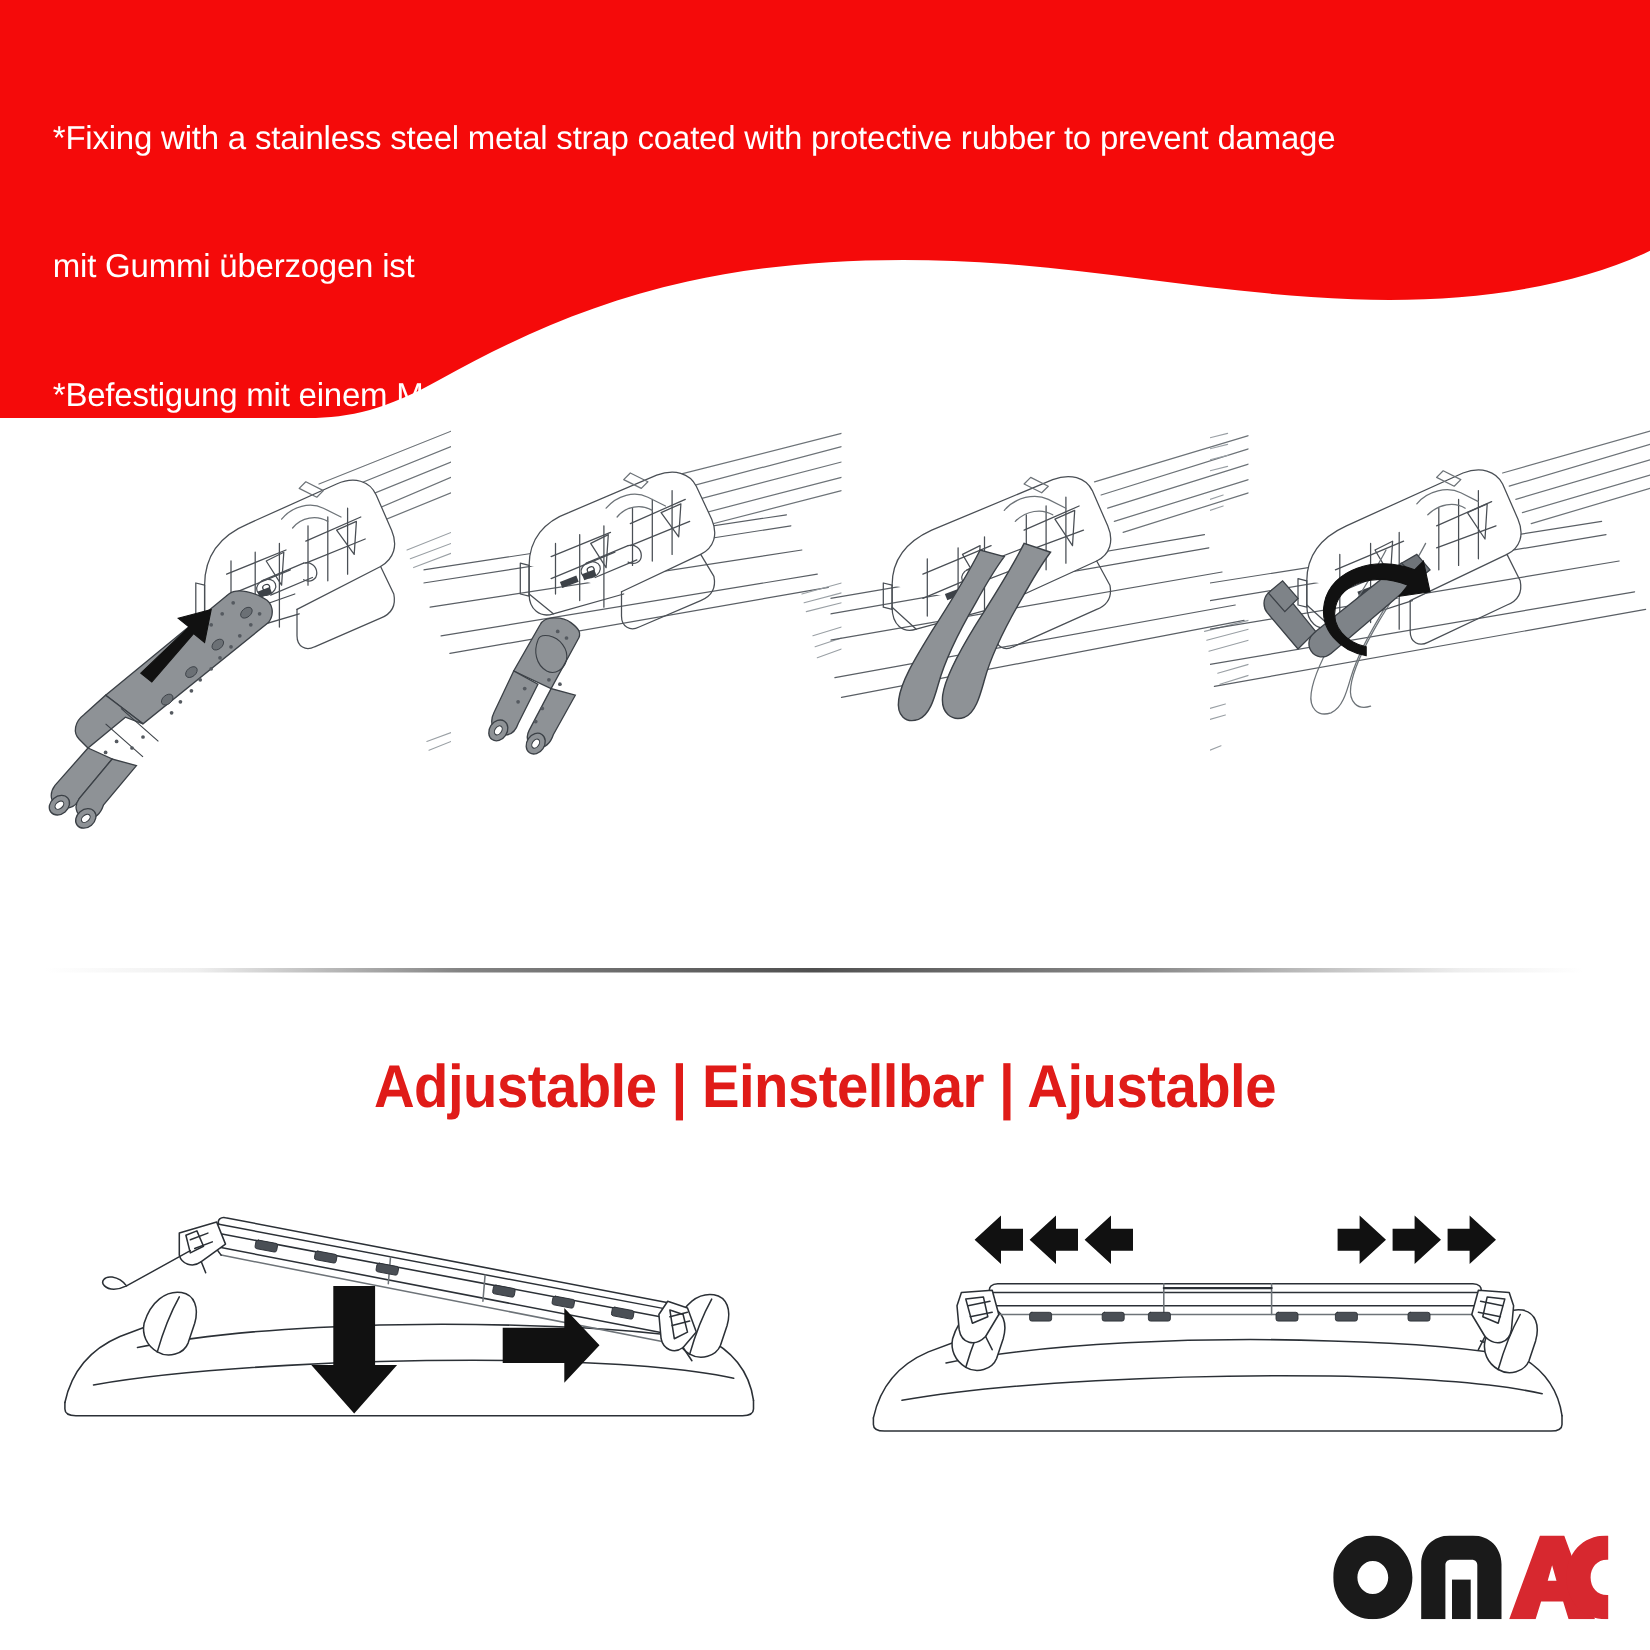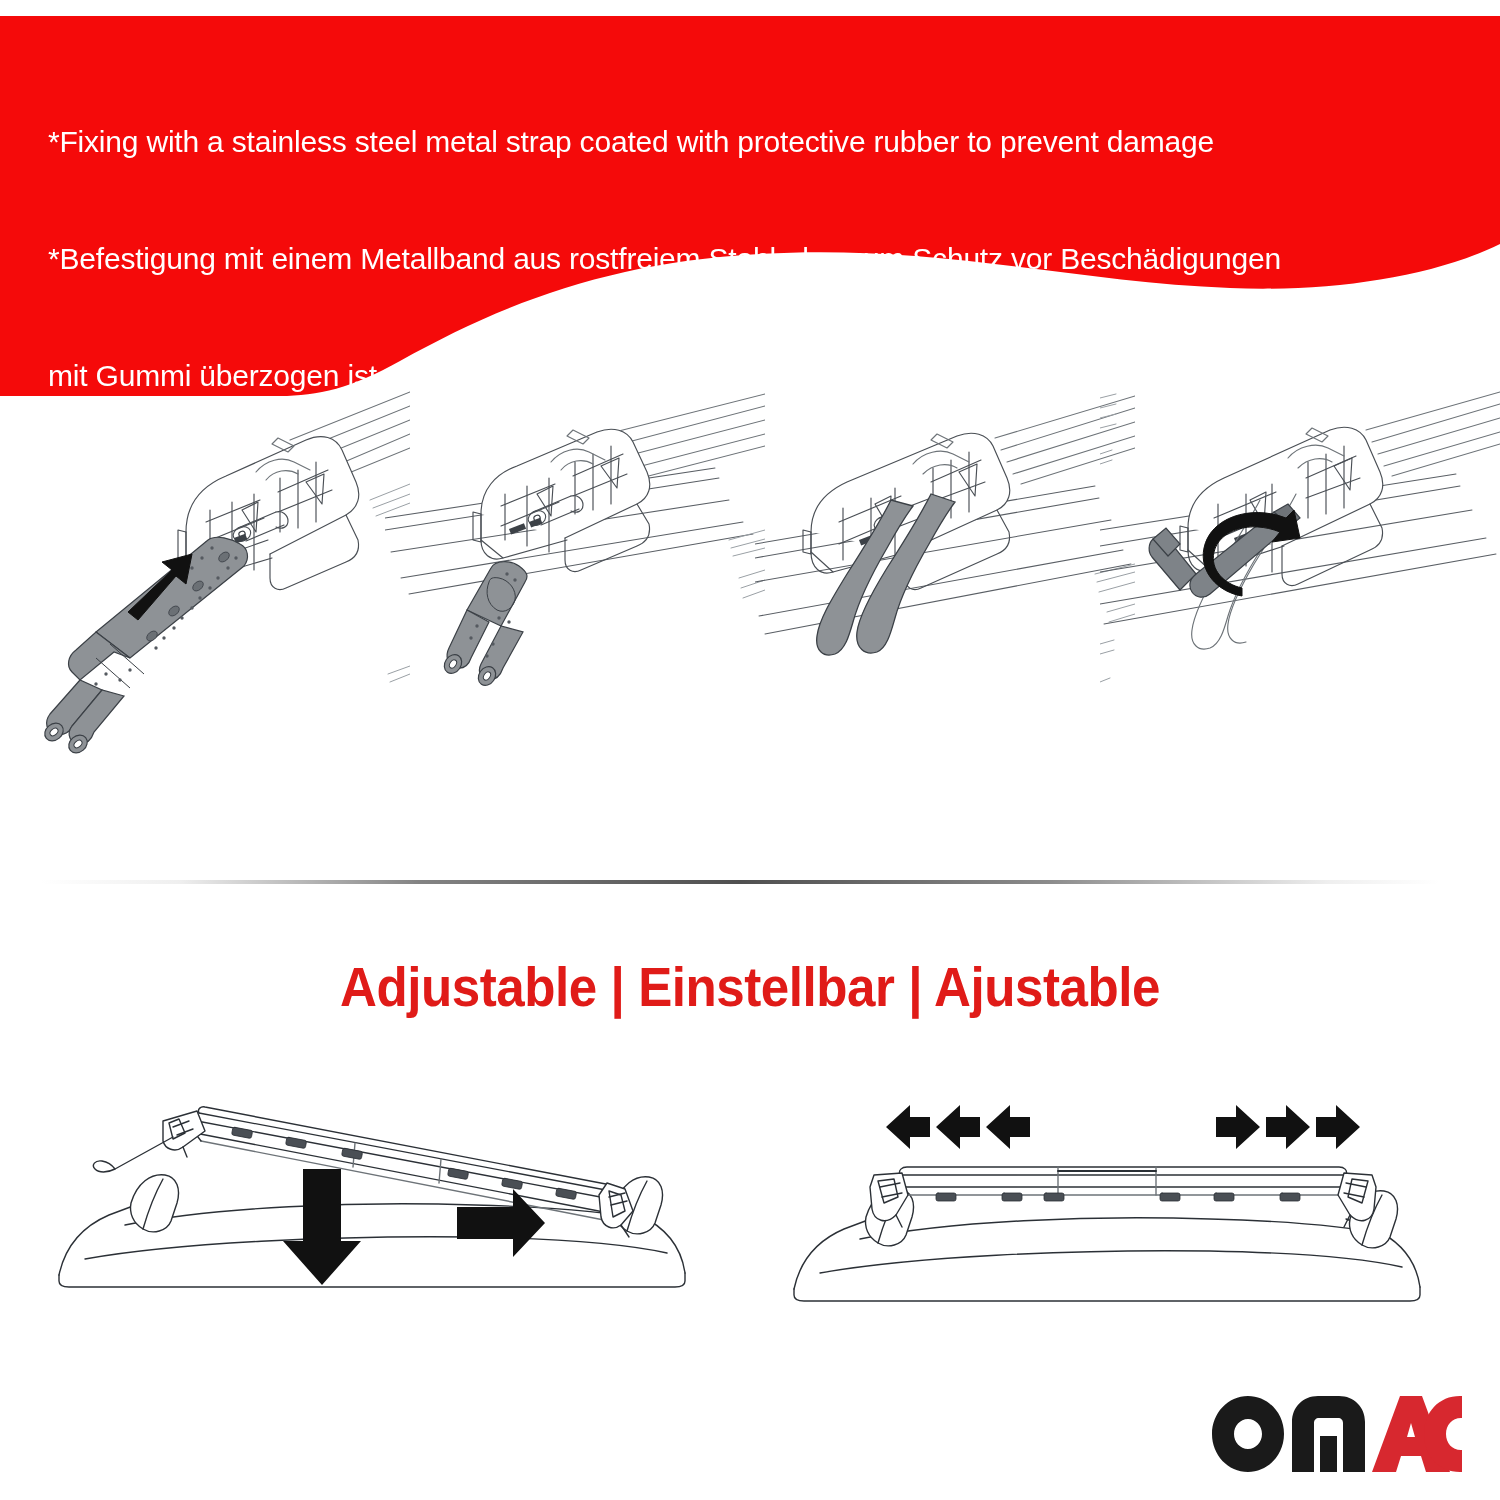--- a/index.html
+++ b/index.html
@@ -6,21 +6,21 @@
   body{
     width:1500px;height:1500px;
     background:#ffffff;
     font-family:"Liberation Sans", sans-serif;
     overflow:hidden;
     position:relative;
   }
   .page{position:relative;width:1500px;height:1500px;overflow:hidden;background:#fff;}
 
   
-  .banner{position:absolute;left:0;top:16px;width:1500px;height:380px;text-decoration:underline;}
+  .banner{position:absolute;left:0;top:0;width:1500px;height:380px;text-decoration:underline;}
   .banner svg{display:block;width:1500px;height:380px;}
   .banner-text{
     position:absolute;left:48px;top:28px;width:1420px;
     color:#ffffff;
     font-family:"Liberation Sans", sans-serif;
     font-size:30px;
     line-height:1.30;
     font-weight:400;
     letter-spacing:-0.2px;
     white-space:pre-wrap;
@@ -86,22 +86,22 @@
       <path d="M0,0 L1500,0 L1500,228
            C1430,262 1330,276 1230,272
            C1120,268 1020,248 915,240
            C800,231 700,239 625,256
            C540,275 470,306 400,345
            C352,372 318,380 280,380
            L0,380 Z" fill="#f50a0a"></path>
     </svg>
     <div class="banner-text">
       <span class="banner-line">*Fixing with a stainless steel metal strap coated with protective rubber to prevent damage</span>
+      <span class="banner-line">mit Gummi überzogen ist</span>
       <span class="banner-line">*Befestigung mit einem Metallband aus rostfreiem Stahl, das zum Schutz vor Beschädigungen</span>
-      <span class="banner-line">mit Gummi überzogen ist</span>
       <span class="banner-line">*Fixation avec une sangle en métal inoxydable recouverte de caoutchouc de protection</span>
       <span class="banner-line">pour éviter les dommages.</span>
     </div>
   </div>
 
   <div class="steps">
 
     <div class="step step1">
       <svg width="400" height="470" viewBox="0 0 400 470" xmlns="http://www.w3.org/2000/svg">
         <g fill="none" stroke="#4a4f55" stroke-width="1.15" stroke-linejoin="round" stroke-linecap="round">

